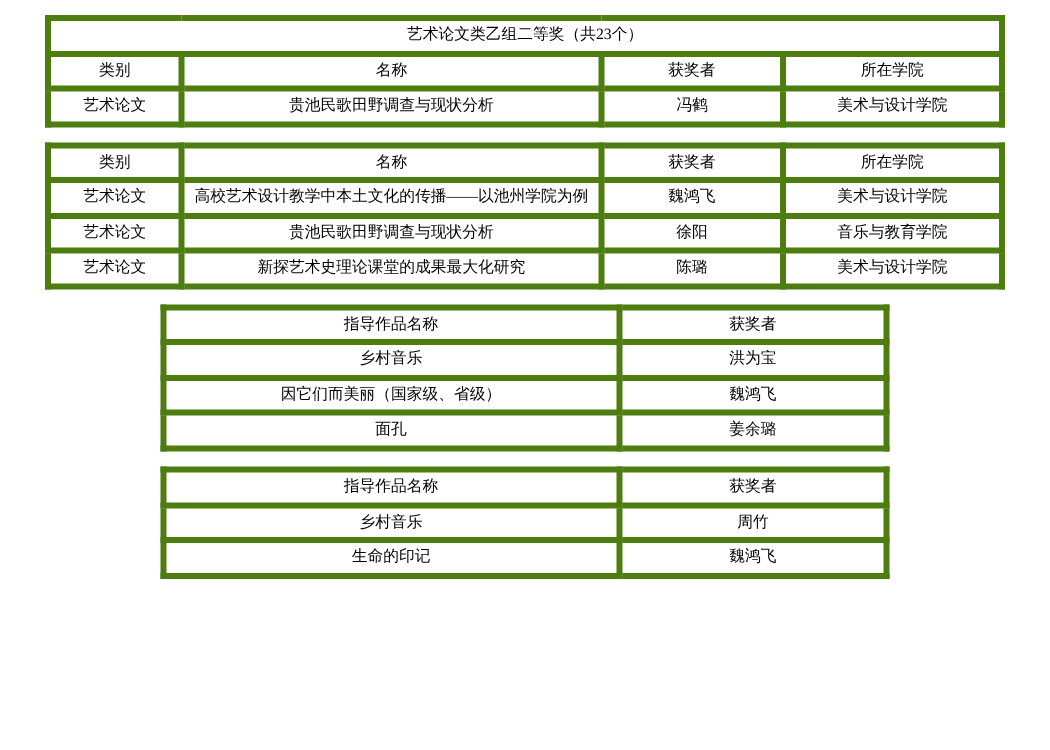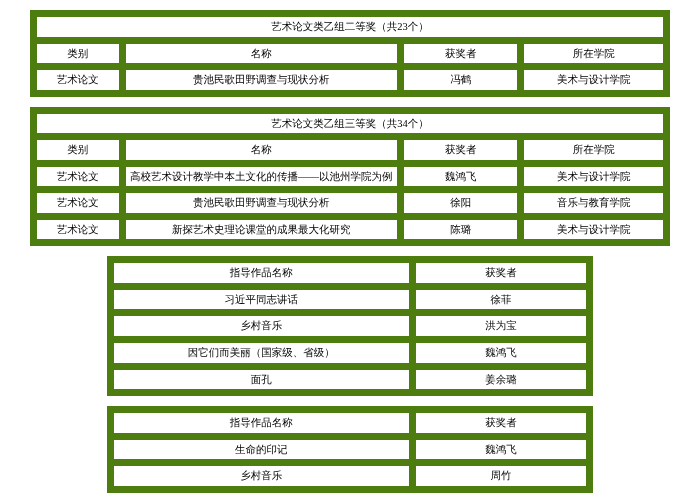--- a/index.html
+++ b/index.html
@@ -25,21 +25,21 @@
     width: 100%;
     table-layout: fixed;
   }
   table.doc-table.narrow {
     width: 76%;
     margin-left: auto;
     margin-right: auto;
   }
   table.doc-table td,
   table.doc-table th {
-    border: 7px solid #4d7c0f;
+    border: 4px solid #4d7c0f;
     text-align: center;
     vertical-align: middle;
     font-size: 10.5px;
     line-height: 1.1;
     padding: 4px 2px;
     font-weight: normal;
     margin-top: 41px;
   }
   .title-cell {
     font-weight: bold;
@@ -93,23 +93,20 @@
 
   <table class="doc-table">
     <colgroup>
       <col style="width:14%">
         <col style="width:44%">
         <col style="width:19%">
         <col style="width:23%">
     </colgroup>
     <tbody>
       <tr>
-        <td class="title-cell" colspan="4">艺术论文类乙组三等奖（共34个）</td>
-      </tr>
-      <tr>
         <td class="head-cell">类别</td>
         <td class="head-cell">名称</td>
         <td class="head-cell">获奖者</td>
         <td class="head-cell">所在学院</td>
       </tr>
       <tr>
         <td>艺术论文</td>
         <td>高校艺术设计教学中本土文化的传播——以池州学院为例</td>
         <td>魏鸿飞</td>
         <td>美术与设计学院</td>
@@ -135,24 +132,20 @@
     <colgroup>
       <col style="width:63%">
         <col style="width:37%">
     </colgroup>
     <tbody>
       <tr>
         <td class="head-cell">指导作品名称</td>
         <td class="head-cell">获奖者</td>
       </tr>
       <tr>
-        <td>习近平同志讲话</td>
-        <td>徐菲</td>
-      </tr>
-      <tr>
         <td>乡村音乐</td>
         <td>洪为宝</td>
       </tr>
       <tr>
         <td>因它们而美丽（国家级、省级）</td>
         <td>魏鸿飞</td>
       </tr>
       <tr>
         <td>面孔</td>
         <td>姜余璐</td>
@@ -166,23 +159,23 @@
     <colgroup>
       <col style="width:63%">
         <col style="width:37%">
     </colgroup>
     <tbody>
       <tr>
         <td class="head-cell">指导作品名称</td>
         <td class="head-cell">获奖者</td>
       </tr>
       <tr>
+        <td>乡村音乐</td>
+        <td>周竹</td>
+      </tr>
+      <tr>
         <td>生命的印记</td>
         <td>魏鸿飞</td>
-      </tr>
-      <tr>
-        <td>乡村音乐</td>
-        <td>周竹</td>
       </tr>
     </tbody>
   </table>
 
 </div>
 
 </body></html>

